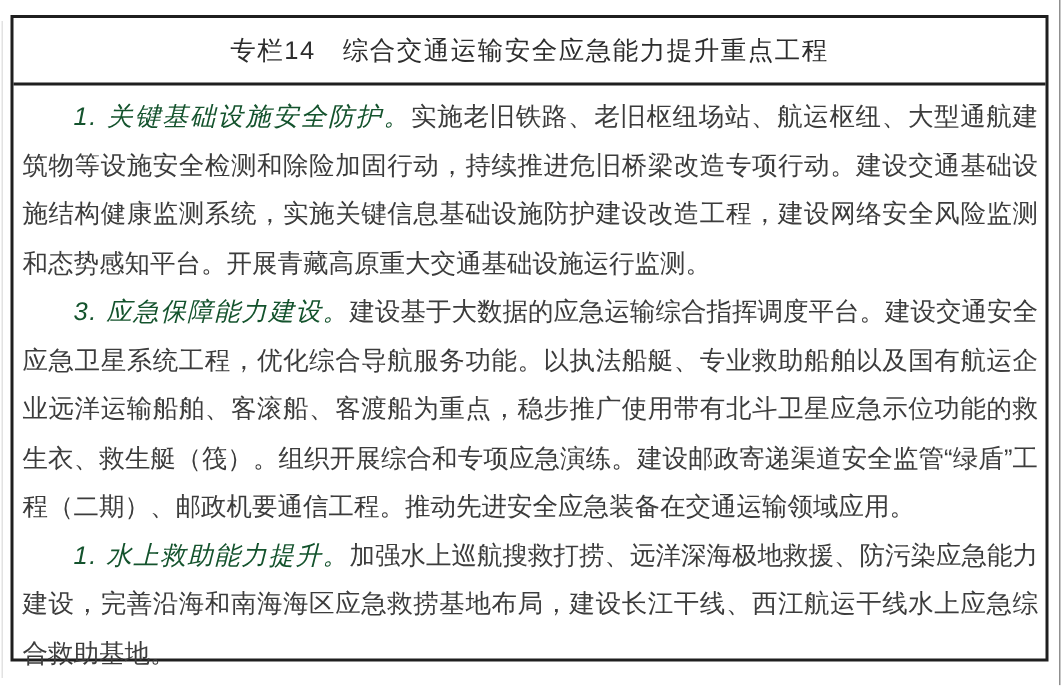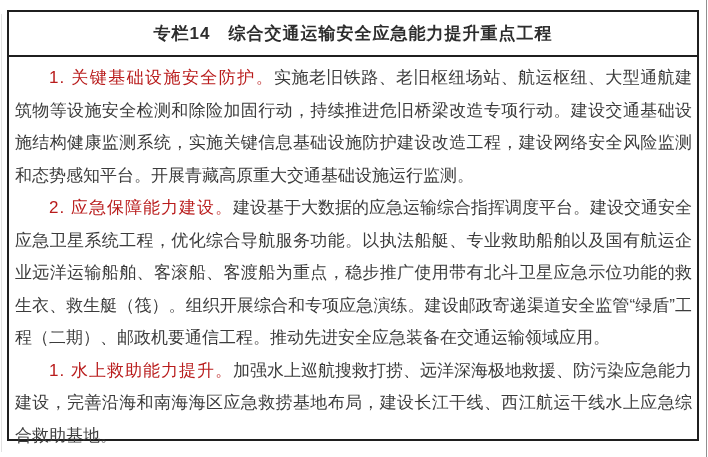--- a/index.html
+++ b/index.html
@@ -29,38 +29,39 @@
     height: 45px;
     box-sizing: border-box;
     border-bottom: 2px solid #1f1f1f;
     display: flex;
     align-items: center;
     justify-content: center;
   }
   .box-title {
     margin: 0;
     font-size: 17px;
-    font-weight: bold;
+    font-weight: normal;
     color: #2d2d2d;
     letter-spacing: 1px;
     white-space: nowrap;
   }
   .box-body {
     padding: 5px 5px 0 6px;
     font-size: 17px;
     line-height: 32.5px;
     color: #3c3c3c;
     text-align: justify;
   }
   .para {
     margin: 0;
     text-indent: 2em;
   }
   .para-lead {
-    color: #b91c1c;
+    font-style: italic;
+    color: #14532d;
     letter-spacing: 1px;
   }
   .edge-right {
     position: absolute;
     top: 0;
     right: 1px;
     width: 1px;
     height: 457px;
     background: #8f8f8f;
   }
@@ -78,19 +79,19 @@
 
 <div class="page">
   <div class="edge-left"></div>
 
   <div class="feature-box">
     <div class="box-header">
       <h1 class="box-title">专栏14　综合交通运输安全应急能力提升重点工程</h1>
     </div>
     <div class="box-body">
       <p class="para"><span class="para-lead">1. 关键基础设施安全防护。</span><span>实施老旧铁路、老旧枢纽场站、航运枢纽、大型通航建筑物等设施安全检测和除险加固行动，持续推进危旧桥梁改造专项行动。建设交通基础设施结构健康监测系统，实施关键信息基础设施防护建设改造工程，建设网络安全风险监测和态势感知平台。开展青藏高原重大交通基础设施运行监测。</span></p>
-      <p class="para"><span class="para-lead">2. 应急保障能力建设。</span><span>建设基于大数据的应急运输综合指挥调度平台。建设交通安全应急卫星系统工程，优化综合导航服务功能。以执法船艇、专业救助船舶以及国有航运企业远洋运输船舶、客滚船、客渡船为重点，稳步推广使用带有北斗卫星应急示位功能的救生衣、救生艇（筏）。组织开展综合和专项应急演练。建设邮政寄递渠道安全监管“绿盾”工程（二期）、邮政机要通信工程。推动先进安全应急装备在交通运输领域应用。</span></p>
+      <p class="para"><span class="para-lead">3. 应急保障能力建设。</span><span>建设基于大数据的应急运输综合指挥调度平台。建设交通安全应急卫星系统工程，优化综合导航服务功能。以执法船艇、专业救助船舶以及国有航运企业远洋运输船舶、客滚船、客渡船为重点，稳步推广使用带有北斗卫星应急示位功能的救生衣、救生艇（筏）。组织开展综合和专项应急演练。建设邮政寄递渠道安全监管“绿盾”工程（二期）、邮政机要通信工程。推动先进安全应急装备在交通运输领域应用。</span></p>
       <p class="para"><span class="para-lead">1. 水上救助能力提升。</span><span>加强水上巡航搜救打捞、远洋深海极地救援、防污染应急能力建设，完善沿海和南海海区应急救捞基地布局，建设长江干线、西江航运干线水上应急综合救助基地。</span></p>
     </div>
   </div>
 
   <div class="edge-right"></div>
 </div>
 
 </body></html>

